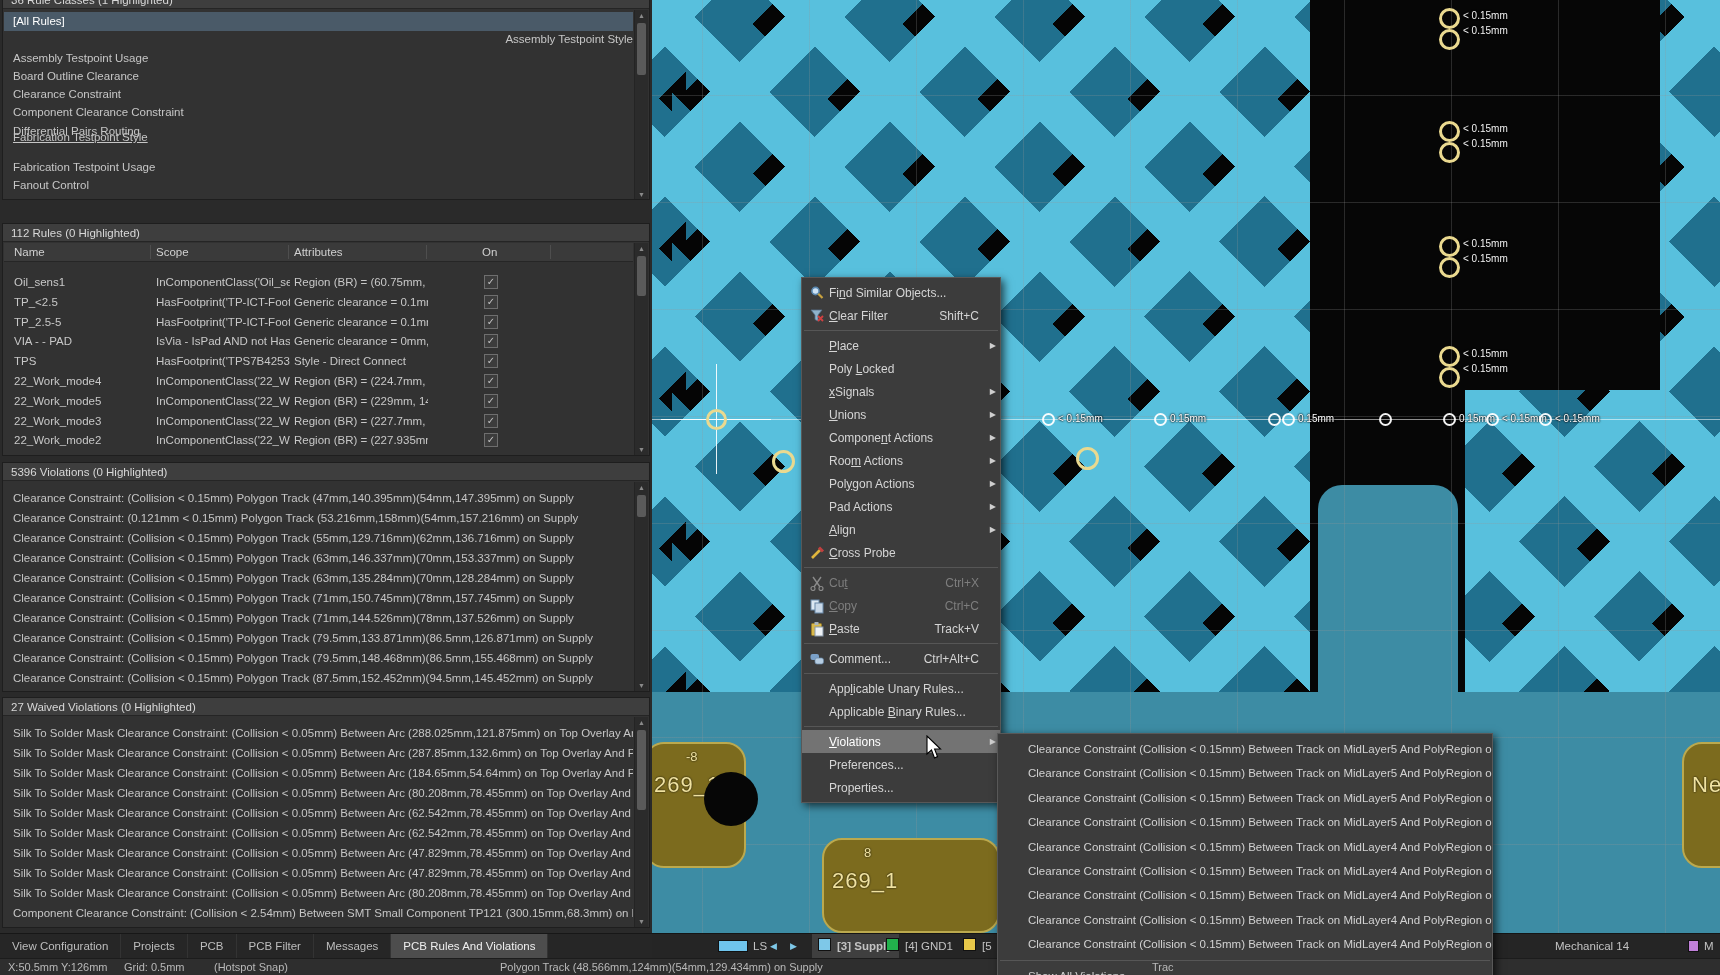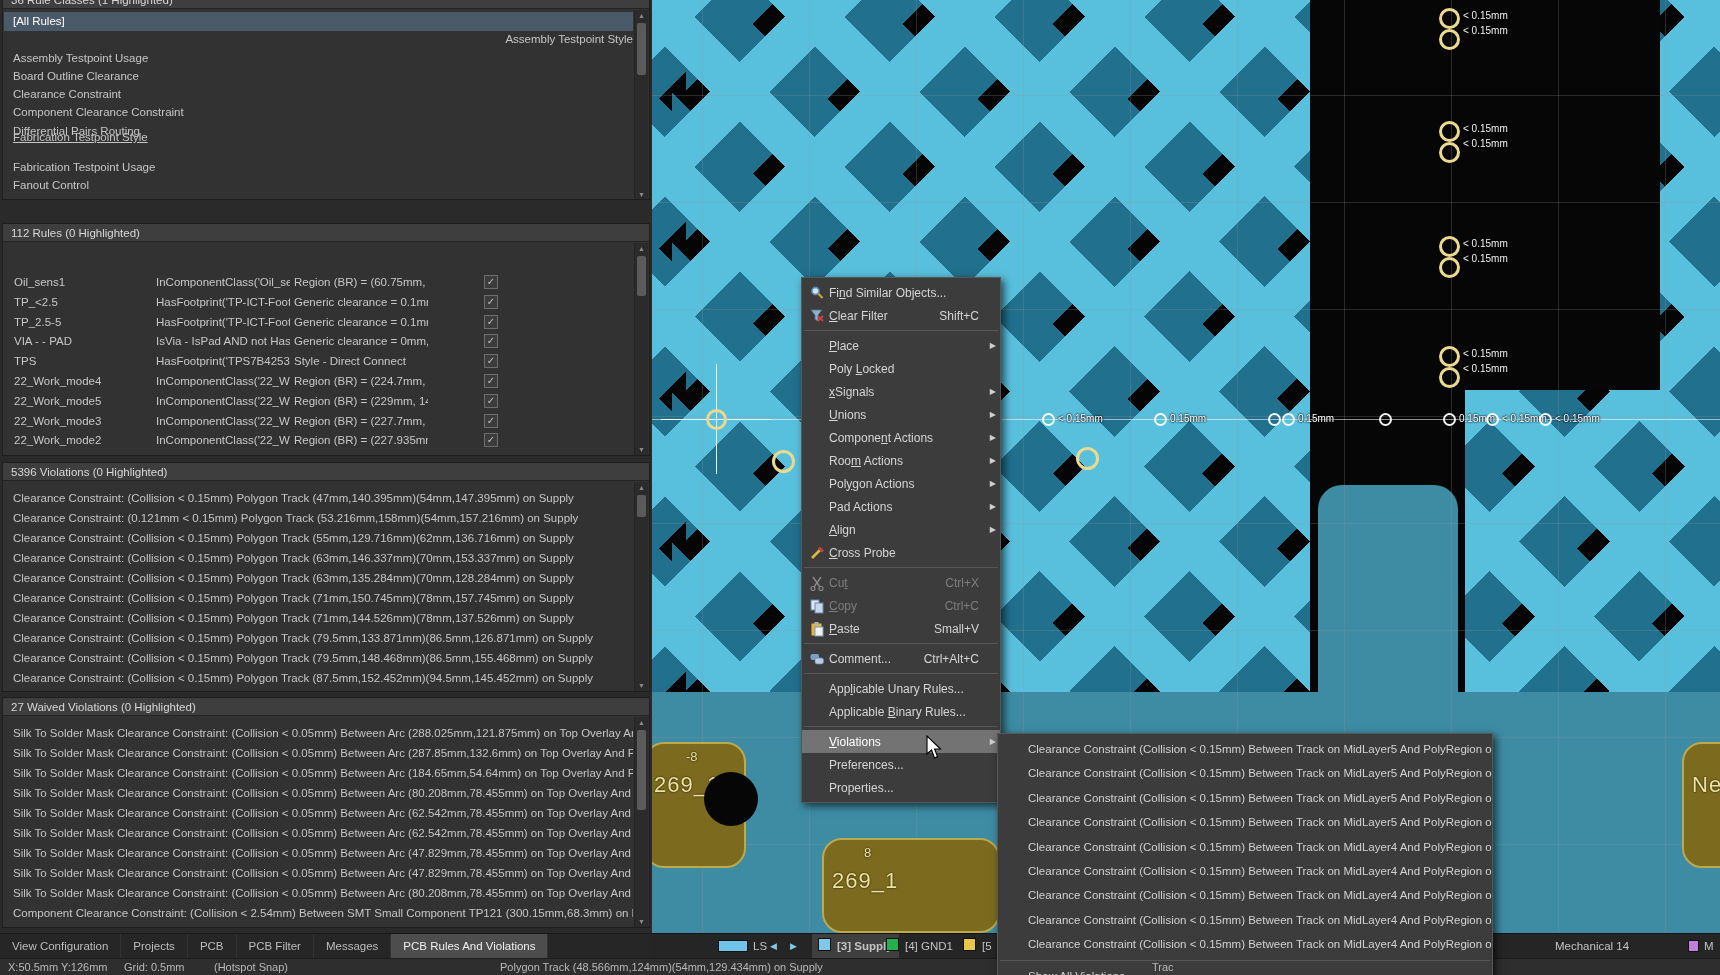--- a/index.html
+++ b/index.html
@@ -167,20 +167,30 @@
         </div>
       <div class="sb" style="top:19px;height:190px;">
         <div class="ar" style="top:0;">▲</div>
           <div class="th" style="top:13px;height:52px;"></div>
           <div class="ar" style="bottom:0;">▼</div>
       </div>
     </div>
 
     <div class="sec" style="top:223px;height:233px;">
       <div class="sec-h">112 Rules (0 Highlighted)</div>
+      <div id="rules-colhead" style="position:absolute;top:19px;left:1px;right:16px;height:18px;background:#3a3a3a;border-bottom:1px solid #262626;">
+          <span class="tcolh" style="left: 10px;">Name</span>
+          <span class="tcolh" style="left: 152px;">Scope</span>
+          <span class="tcolh" style="left: 290px;">Attributes</span>
+          <span class="tcolh" style="left: 478px;">On</span>
+          <span class="tdiv" style="left: 146px;"></span>
+          <span class="tdiv" style="left: 284px;"></span>
+          <span class="tdiv" style="left: 422px;"></span>
+          <span class="tdiv" style="left: 546px;"></span>
+        </div>
       <div id="rules-rows">
           <div class="trow" style="top: 48px;">
             <span class="c0">Oil_sens1</span>
             <span class="c1">InComponentClass('Oil_sen...</span>
             <span class="c2">Region (BR) = (60.75mm, 99...</span>
             <span class="cb">✓</span>
           </div>
           <div class="trow" style="top: 67.8px;">
             <span class="c0">TP_&lt;2.5</span>
             <span class="c1">HasFootprint('TP-ICT-Footp...</span>
@@ -427,21 +437,21 @@
       </div>
       <div class="mi">
         <span class="mi-ic">
           <svg width="16" height="16" viewBox="0 0 16 16">
             <rect x="2.5" y="2.5" width="10" height="12" rx="1" fill="#d8b84c" stroke="#9a7f28"></rect>
             <rect x="5.5" y="1" width="4" height="3" fill="#aab4bc"></rect>
             <rect x="6" y="6" width="8" height="9" fill="#eef2f6" stroke="#8898a8"></rect>
           </svg>
         </span>
         <span class="mi-lb"><u>P</u>aste</span>
-        <span class="mi-sh">Small+V</span>
+        <span class="mi-sh">Track+V</span>
         <span class="mi-ar"></span>
       </div>
       <div class="msep"></div>
       <div class="mi">
         <span class="mi-ic">
           <svg width="16" height="16" viewBox="0 0 16 16">
             <rect x="1.5" y="3" width="8.5" height="6" rx="2" fill="#7aa0c8"></rect>
             <rect x="6" y="7" width="8.5" height="6" rx="2" fill="#b6cde2" stroke="#6888a8" stroke-width=".7"></rect>
           </svg>
         </span>

